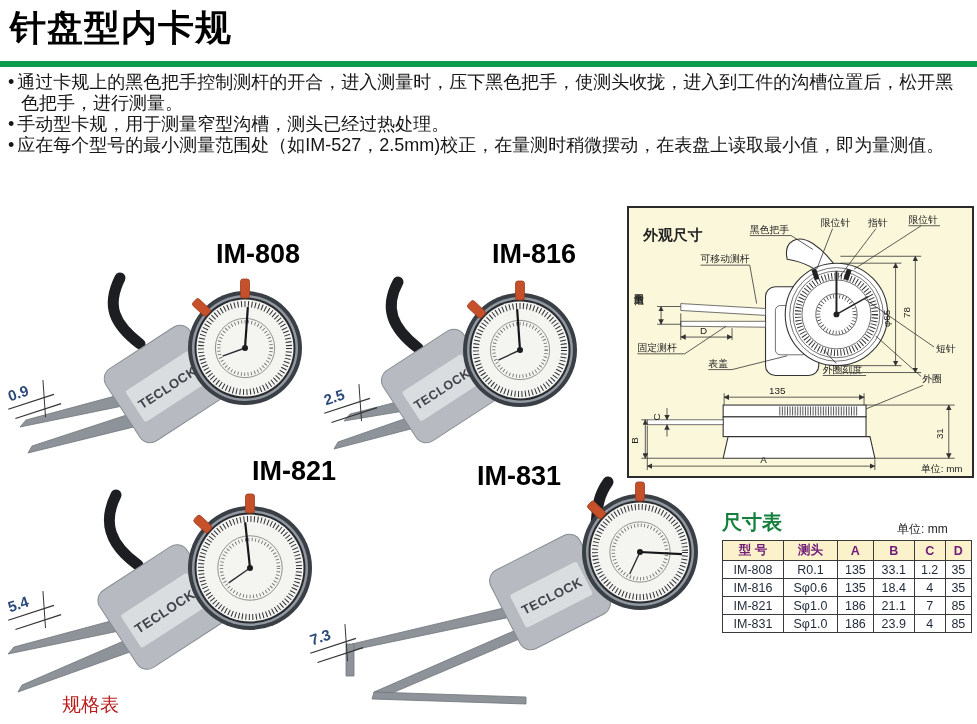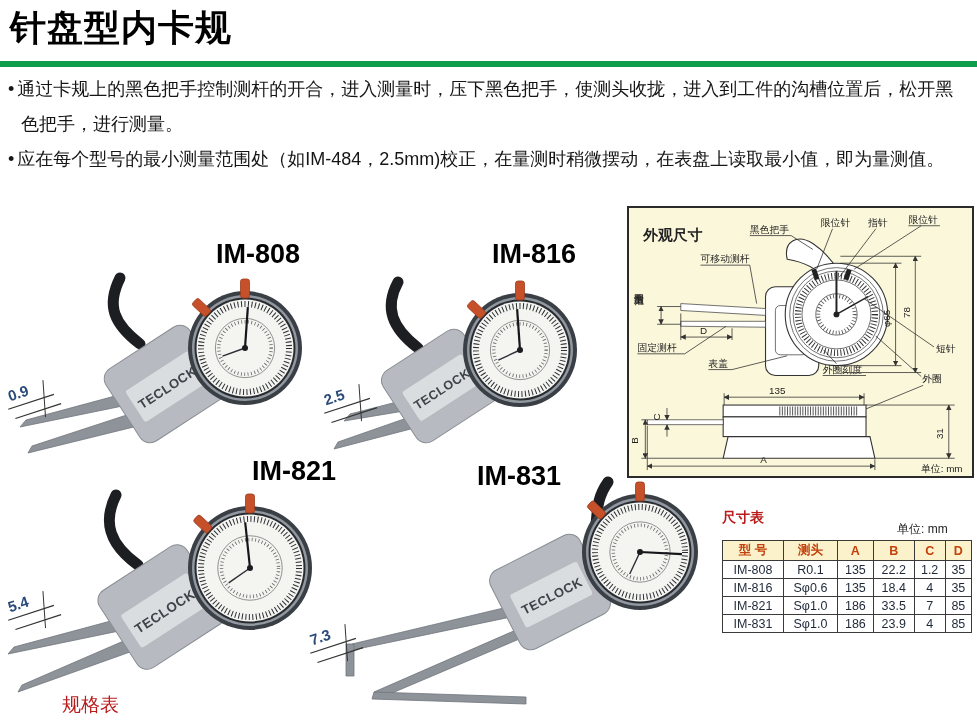--- a/index.html
+++ b/index.html
@@ -1,54 +1,55 @@
 <!DOCTYPE html>
 <html><head>
 <meta charset="utf-8">
 <style>
   html,body{margin:0;padding:0;background:#fff;}
   #page{position:relative;width:977px;height:724px;background:#fff;overflow:hidden;
         font-family:"Liberation Sans","DejaVu Sans",sans-serif;color:#111;}
   #title{position:absolute;left:10px;top:4px;font-size:36px;font-weight:bold;color:#000;letter-spacing:1px;}
   #greenbar{position:absolute;left:0;top:61px;width:977px;height:6px;}
   #features{position:absolute;left:8px;top:72px;width:962px;margin:0;padding:0;list-style:none;}
-  #features li{font-size:18px;line-height:35px;color:#161616;padding-left:13px;text-indent:-13px;}
+  #features li{font-size:18px;line-height:21px;color:#161616;padding-left:13px;text-indent:-13px;}
   #features li::before{content:"•";margin-right:3px;}
   .glabel{position:absolute;font-size:27px;font-weight:bold;color:#000;z-index:5;}
   .gauge-svg{position:absolute;z-index:2;}
   #diagram-box{position:absolute;left:627px;top:206px;width:347px;height:272px;background:#fbf7da;
                border:2px solid #2b2b2b;box-sizing:border-box;z-index:6;}
   #diagram-box svg{display:block;width:100%;height:100%;}
   .dln{stroke:#333;stroke-width:1.1;fill:#fff;}
   .nofill{fill:none;}
   .dthin{stroke-width:0.7;}
   .dtxt{font-size:10px;fill:#222;font-family:"Liberation Sans","DejaVu Sans",sans-serif;}
   .dtit{font-size:15px;font-weight:bold;fill:#222;}
   .ldr{stroke:#333;stroke-width:0.8;fill:none;}
   .dim{stroke:#333;stroke-width:0.8;fill:none;}
-  #sizetable-title{position:absolute;left:722px;top:509px;font-size:14px;font-weight:bold;color:#b91c1c;}
+  #sizetable-title{position:absolute;left:722px;top:509px;font-size:20px;font-weight:bold;color:#15803d;}
   #sizetable-unit{position:absolute;left:897px;top:521px;font-size:12px;color:#222;}
   #sizetable{position:absolute;left:722px;top:540px;width:250px;border-collapse:collapse;
              font-size:12.5px;z-index:6;background:#fff;}
-  #sizetable th{background:#fbf2cc;color:#c2410c;font-weight:bold;border:1px solid #3a3a3a;
+  #sizetable th{background:#fbf2cc;color:#701a75;font-weight:bold;border:1px solid #3a3a3a;
                 padding:1px 2px;height:17px;}
   #sizetable td{color:#1e2838;border:1px solid #3a3a3a;text-align:center;padding:1px 2px;height:15px;}
   #spec-label{position:absolute;left:62px;top:692px;font-size:19px;color:#b91c1c;}
 </style>
 </head>
 <body>
 
 <div id="page">
 
   <div id="title">针盘型内卡规</div>
   <div id="greenbar" style="background: rgb(13, 155, 76);"></div>
 
   <ul id="features">
       <li>通过卡规上的黑色把手控制测杆的开合，进入测量时，压下黑色把手，使测头收拢，进入到工件的沟槽位置后，松开黑色把手，进行测量。</li>
-      <li>应在每个型号的最小测量范围处（如IM-484，2.5mm)校正，在量测时稍微摆动，在表盘上读取最小值，即为量测值。</li>
+      <li>手动型卡规，用于测量窄型沟槽，测头已经过热处理。</li>
+      <li>应在每个型号的最小测量范围处（如IM-527，2.5mm)校正，在量测时稍微摆动，在表盘上读取最小值，即为量测值。</li>
     </ul>
 
   <div class="glabel" style="left:216px;top:239px;">IM-808</div>
   <div class="glabel" style="left:492px;top:239px;">IM-816</div>
   <div class="glabel" style="left:252px;top:456px;">IM-821</div>
   <div class="glabel" style="left:477px;top:461px;">IM-831</div>
 
   <svg class="gauge-svg" style="left:0;top:262px;width:360px;height:206px;" viewBox="0 0 360 206">
       <polygon points="152,124 26,158 20,165 152,138" fill="#8e939a" stroke="#70757c" stroke-width="0.8"></polygon>
       <polygon points="148,146 32,184 28,191 150,161" fill="#8e939a" stroke="#70757c" stroke-width="0.8"></polygon>
@@ -295,37 +296,37 @@
           <th>B</th>
           <th>C</th>
           <th>D</th>
         </tr>
       </thead>
     <tbody>
         <tr>
           <td>IM-808</td>
           <td>R0.1</td>
           <td>135</td>
-          <td>22.2</td>
+          <td>33.1</td>
           <td>1.2</td>
           <td>35</td>
         </tr>
         <tr>
           <td>IM-816</td>
           <td>Sφ0.6</td>
           <td>135</td>
           <td>18.4</td>
           <td>4</td>
           <td>35</td>
         </tr>
         <tr>
           <td>IM-821</td>
           <td>Sφ1.0</td>
           <td>186</td>
-          <td>33.5</td>
+          <td>21.1</td>
           <td>7</td>
           <td>85</td>
         </tr>
         <tr>
           <td>IM-831</td>
           <td>Sφ1.0</td>
           <td>186</td>
           <td>23.9</td>
           <td>4</td>
           <td>85</td>

